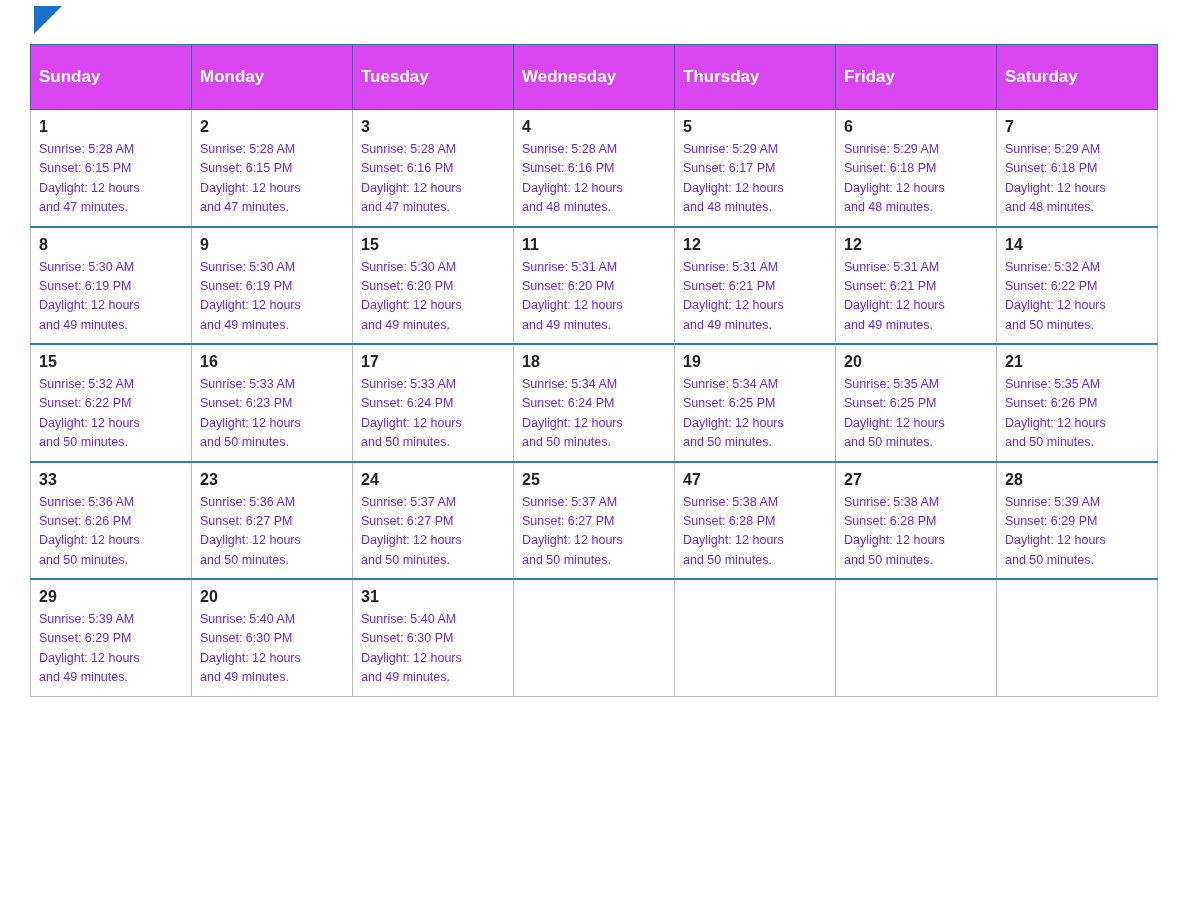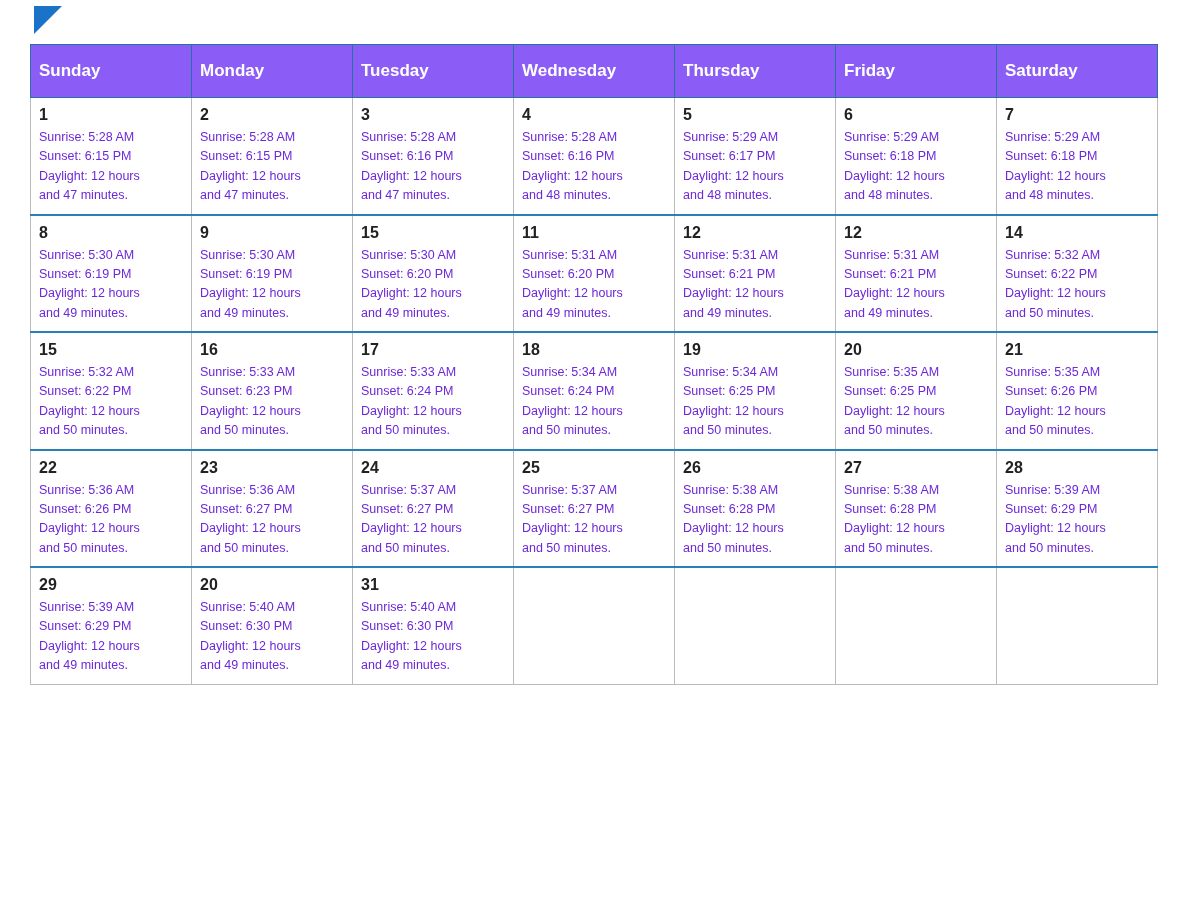--- a/index.html
+++ b/index.html
@@ -61,23 +61,23 @@
       font-size: 22px;
       color: #555;
       margin-top: 4px;
     }
     .calendar-table {
       width: 100%;
       border-collapse: collapse;
       margin-top: 10px;
     }
     .calendar-table th {
-      background-color: #8b5cf6;
+      background-color: #d946ef;
       color: #fff;
-      padding: 16px 8px;
+      padding: 22px 8px;
       font-size: 17px;
       font-weight: bold;
       text-align: left;
       border: 1px solid #2471a3;
     }
     .calendar-table td {
       vertical-align: top;
       padding: 8px 8px;
       border: 1px solid #bbb;
       font-size: 13px;
@@ -221,37 +221,37 @@
           <span class="day-number">20</span>
           <div class="day-info">Sunrise: 5:35 AM<br>Sunset: 6:25 PM<br>Daylight: 12 hours<br>and 50 minutes.</div>
         </td>
         <td>
           <span class="day-number">21</span>
           <div class="day-info">Sunrise: 5:35 AM<br>Sunset: 6:26 PM<br>Daylight: 12 hours<br>and 50 minutes.</div>
         </td>
       </tr>
       <tr class="row-divider">
         <td>
-          <span class="day-number">22</span>
+          <span class="day-number">33</span>
           <div class="day-info">Sunrise: 5:36 AM<br>Sunset: 6:26 PM<br>Daylight: 12 hours<br>and 50 minutes.</div>
         </td>
         <td>
           <span class="day-number">23</span>
           <div class="day-info">Sunrise: 5:36 AM<br>Sunset: 6:27 PM<br>Daylight: 12 hours<br>and 50 minutes.</div>
         </td>
         <td>
           <span class="day-number">24</span>
           <div class="day-info">Sunrise: 5:37 AM<br>Sunset: 6:27 PM<br>Daylight: 12 hours<br>and 50 minutes.</div>
         </td>
         <td>
           <span class="day-number">25</span>
           <div class="day-info">Sunrise: 5:37 AM<br>Sunset: 6:27 PM<br>Daylight: 12 hours<br>and 50 minutes.</div>
         </td>
         <td>
-          <span class="day-number">26</span>
+          <span class="day-number">47</span>
           <div class="day-info">Sunrise: 5:38 AM<br>Sunset: 6:28 PM<br>Daylight: 12 hours<br>and 50 minutes.</div>
         </td>
         <td>
           <span class="day-number">27</span>
           <div class="day-info">Sunrise: 5:38 AM<br>Sunset: 6:28 PM<br>Daylight: 12 hours<br>and 50 minutes.</div>
         </td>
         <td>
           <span class="day-number">28</span>
           <div class="day-info">Sunrise: 5:39 AM<br>Sunset: 6:29 PM<br>Daylight: 12 hours<br>and 50 minutes.</div>
         </td>

